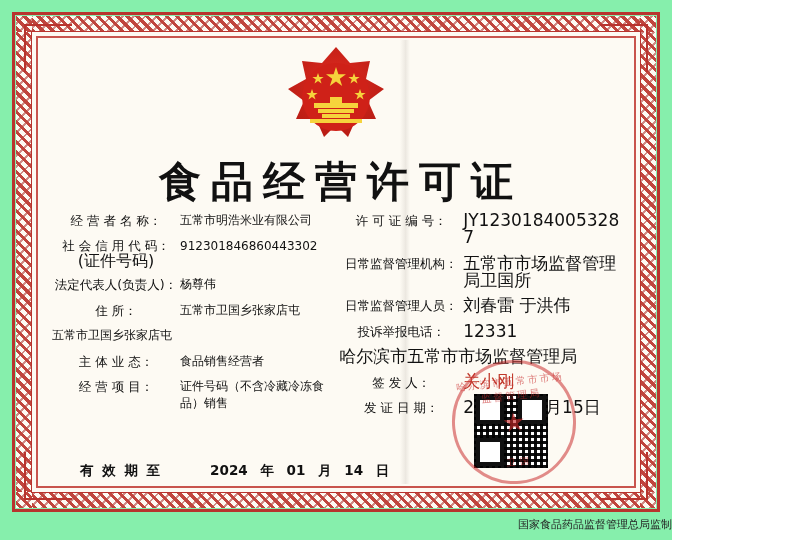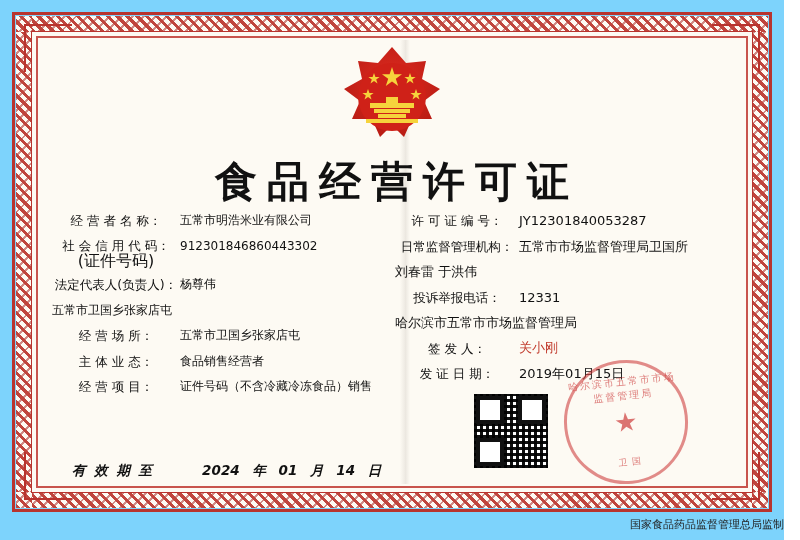--- a/index.html
+++ b/index.html
@@ -8,23 +8,23 @@
     background: #ffffff;
   }
   body {
     width: 800px;
     height: 540px;
     font-family: "Liberation Sans", sans-serif;
     overflow: hidden;
   }
   .certificate {
     position: relative;
-    width: 784px;
+    width: 672px;
     height: 540px;
-    background: #7dd3fc;
+    background: #86efac;
     box-sizing: border-box;
   }
   
   .border-outer {
     position: absolute;
     left: 12px; top: 12px; right: 12px; bottom: 28px;
     border: 3px solid #b8342e;
     box-sizing: border-box;
   }
   .border-pattern {
@@ -127,21 +127,21 @@
   }
   .value {
     flex: 1;
     font-size: 12px;
     line-height: 17px;
     color: #111;
     font-family: "DejaVu Sans", sans-serif;
     word-break: break-all;
   }
   .col-right .label { width: 124px; flex: 0 0 124px; }
-  .col-right .value { font-size: 13px; }
+  .col-right .value { font-size: 17px; }
   .sub-line {
     font-size: 16px;
     line-height: 15px;
   }
   
   .sig-name {
     color: #c0392b;
     font-family: Liberation Mono, monospace;
   }
   
@@ -210,29 +210,28 @@
   .qr-bl {
     position: absolute;
     left: 2px; bottom: 2px;
     width: 20px; height: 20px;
     border: 4px solid #111;
     background: #fff;
   }
   
   .validity {
     position: absolute;
-    left: 28px;
+    left: 36px;
     top: 420px;
     display: flex;
     align-items: flex-end;
     font-size: 13.5px;
     font-weight: bold;
     color: #111;
     font-family: "DejaVu Sans", sans-serif;
-    font-style: italic;
   }
   .validity .v-label { letter-spacing: 2px; margin-right: 44px; }
   .validity .v-date span { margin: 0 4px; }
   
   .footer {
     position: absolute;
     left: 0; right: 0;
     bottom: 8px;
     text-align: right;
     font-size: 11px;
@@ -313,25 +312,25 @@
           </div>
           <div class="value">912301846860443302</div>
         </div>
 
         <div class="row">
           <div class="label">法定代表人(负责人)：</div>
           <div class="value">杨尊伟</div>
         </div>
 
         <div class="row">
+          <div class="label">住            所：</div>
           <div class="value">五常市卫国乡张家店屯</div>
         </div>
 
         <div class="row">
-          <div class="label">经 营 场 所：</div>
           <div class="value">五常市卫国乡张家店屯</div>
         </div>
 
         <div class="row">
           <div class="label">主 体 业 态：</div>
           <div class="value">食品销售经营者</div>
         </div>
 
         <div class="row">
           <div class="label">经 营 项 目：</div>
@@ -346,20 +345,21 @@
           <div class="label">许 可 证 编 号：</div>
           <div class="value">JY12301840053287</div>
         </div>
 
         <div class="row">
           <div class="label">日常监督管理机构：</div>
           <div class="value">五常市市场监督管理局卫国所</div>
         </div>
 
         <div class="row">
+          <div class="label">日常监督管理人员：</div>
           <div class="value">刘春雷     于洪伟</div>
         </div>
 
         <div class="row">
           <div class="label">投诉举报电话：</div>
           <div class="value">12331</div>
         </div>
 
         <div class="row">
           <div class="value">哈尔滨市五常市市场监督管理局</div>

